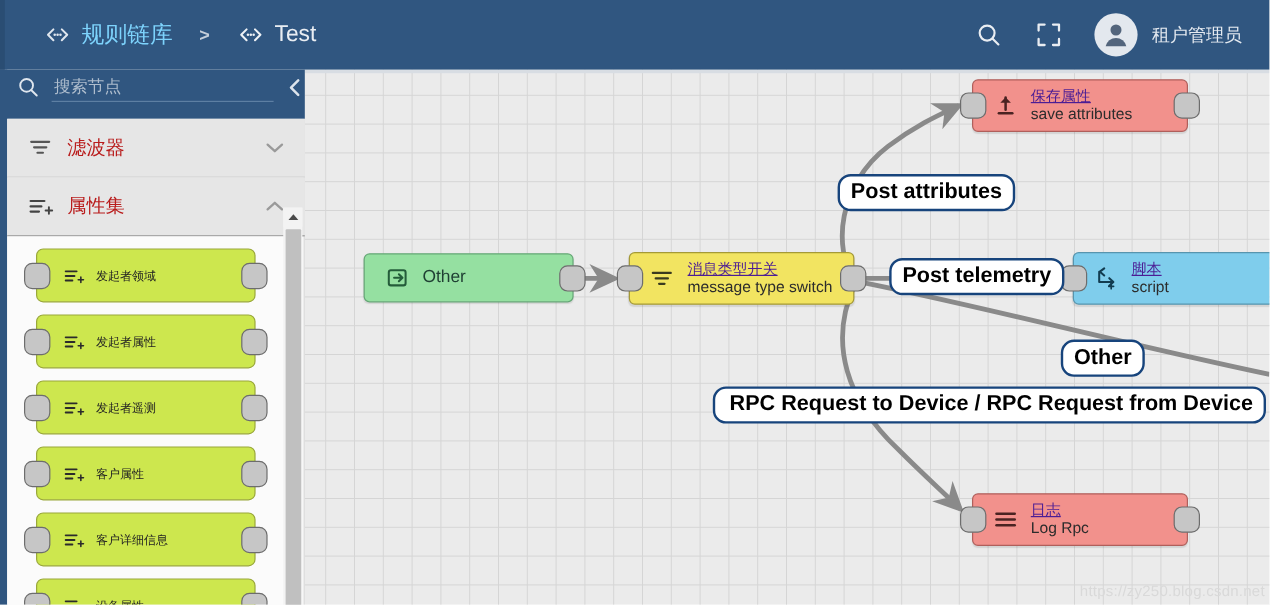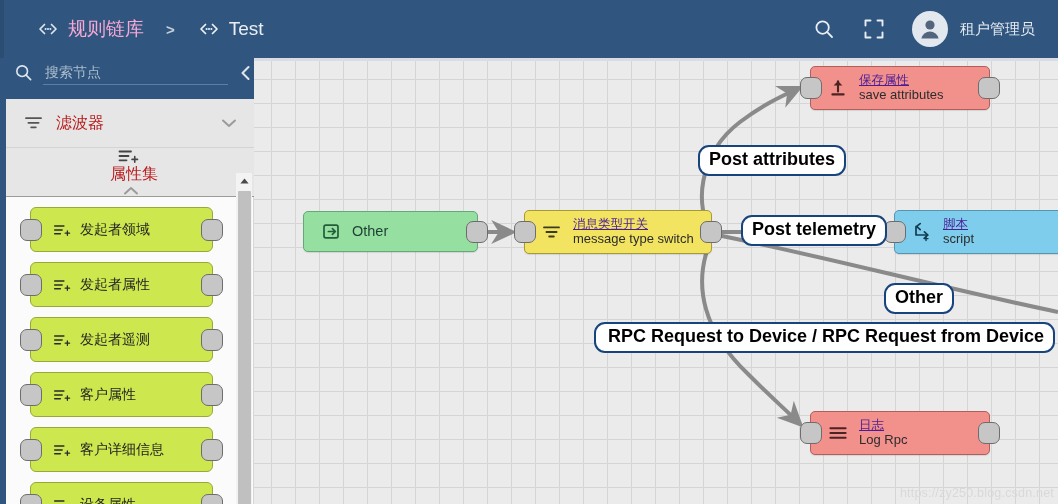--- a/index.html
+++ b/index.html
@@ -24,21 +24,21 @@
     content:""; position:absolute; left:0; top:0; width:4px; height:58px;
     background:#2a4d73;
   }
   .breadcrumb {
     display: flex; align-items: center; margin-left: 36px; gap: 0px;
   }
   .crumb {
     display: flex; align-items: center; gap: 8px;
     color: #e9edf2; font-size: 19px; cursor: pointer;
   }
-  .crumb.dim { color: #f9a8d4; }
+  .crumb.dim { color: #7dd3fc; }
   .crumb-icon { display:inline-flex; align-items:center; justify-content:center; width:24px; height:20px; }
   .crumb-sep { color: #c6cfda; font-size: 15px; margin: 0 22px; font-weight: 700;}
   .header-spacer { flex: 1 1 auto; }
   .hdr-btn {
     width: 40px; height: 40px; display: flex; align-items: center; justify-content: center;
     cursor: pointer; color: #e9edf2; margin-right: 10px;
   }
   .avatar {
     width: 36px; height: 36px; border-radius: 50%;
     background: #e3e8ee; display:flex; align-items:center; justify-content:center;
@@ -69,36 +69,36 @@
   }
   .search-input::placeholder { color: #aebdcd; }
   .collapse-btn { color:#dde4ec; cursor:pointer; padding: 0 4px 0 10px; display:flex; align-items:center;}
 
   .accordion-head {
     position: absolute; left: 6px; width: 248px; height: 49px;
     background: #e6e6e6; display: flex; align-items: center;
     padding: 0 16px 0 18px; cursor: pointer;
     border-bottom: 1px solid #d4d4d4;
   }
-  .accordion-head.second { border-bottom: 1px solid #9b9b9b; flex-direction: column; }
+  .accordion-head.second { border-bottom: 1px solid #9b9b9b; }
   .acc-icon { width: 26px; color:#555; display:flex; align-items:center;}
   .acc-label { flex:1 1 auto; font-size: 16px; color: #b91c1c; margin-left: 6px; }
   .acc-chev { color: #9a9a9a; display:flex; align-items:center;}
 
   .node-list {
     position: absolute; left: 6px; top: 139px; width: 231px; height: 307px;
     background: #fbfbfb; overflow: hidden;
   }
   .palette-node {
     position: relative; margin: 10px 0 0 24px; width: 183px; height: 45px;
     background: #cde74e; border: 1px solid #9aa83a; border-radius: 6px;
     display: flex; align-items: center; padding-left: 22px; cursor: grab;
   }
   .palette-node .pn-icon { color:#2b2b2b; display:flex; align-items:center; margin-right:7px;}
-  .palette-node .pn-label { font-size: 14px; color: #232323; }
+  .palette-node .pn-label { font-size: 10px; color: #232323; }
   .conn {
     position: absolute; width: 22px; height: 22px; border-radius: 7px;
     background: #c6c6c6; border: 1px solid #6d6d6d; top: 50%; margin-top: -11px;
   }
   .conn.left { left: -11px; }
   .conn.right { right: -11px; }
 
   .sb-scroll-track {
     position: absolute; right: 1px; top: 115px; width: 16px; height: 331px;
     background: #f3f3f3;

